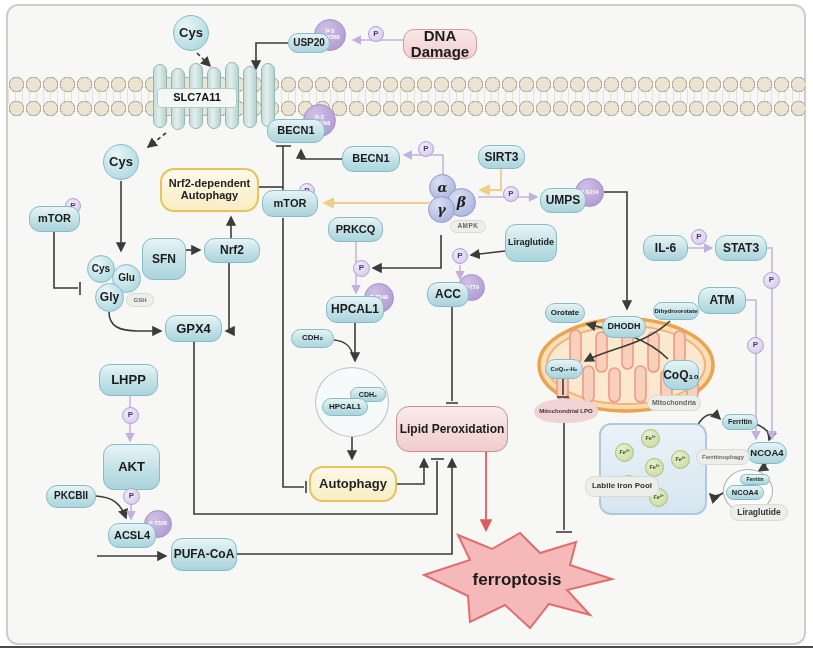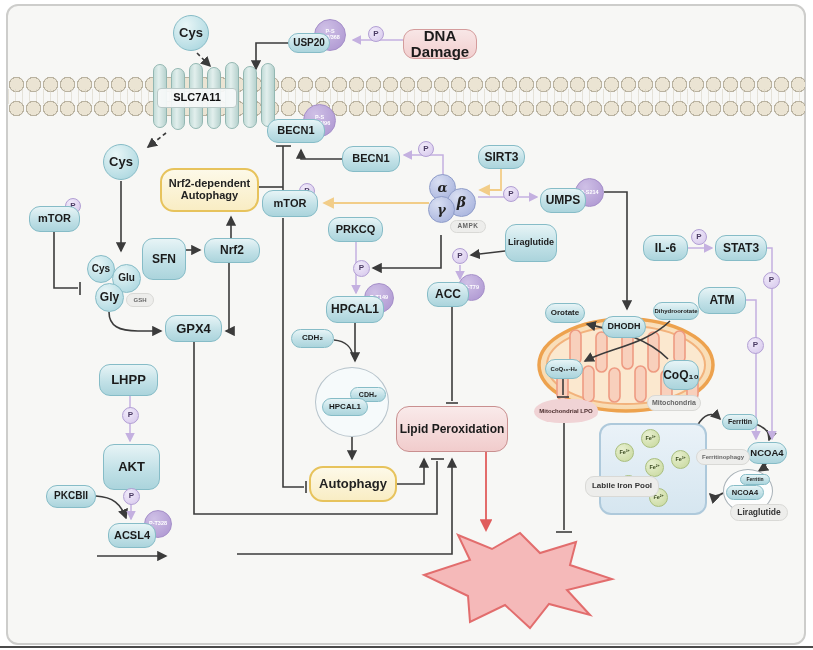--- a/index.html
+++ b/index.html
@@ -186,39 +186,41 @@
   <div class="abs teal flexc" style="left:142px;top:238px;width:44px;height:42px;font-size:12px">SFN</div>
   <div class="abs teal flexc" style="left:204px;top:238px;width:56px;height:25px;font-size:12px">Nrf2</div>
   <div class="abs teal flexc" style="left:165px;top:315px;width:57px;height:27px;font-size:13px">GPX4</div>
   <div class="abs teal flexc" style="left:99px;top:364px;width:59px;height:32px;font-size:13px">LHPP</div>
   <div class="abs pbadge flexc" style="left:122px;top:407px;width:17px;height:17px;font-size:8px">P</div>
   <div class="abs teal flexc" style="left:103px;top:444px;width:57px;height:46px;font-size:13px">AKT</div>
   <div class="abs pbadge flexc" style="left:123px;top:488px;width:17px;height:17px;font-size:8px">P</div>
   <div class="abs teal flexc" style="left:46px;top:485px;width:50px;height:23px;font-size:10px">PKCBII</div>
   <div class="abs psite flexc" style="left:144px;top:510px;width:28px;height:28px;font-size:5.5px">P-T328</div>
   <div class="abs teal flexc" style="left:108px;top:523px;width:48px;height:25px;font-size:11px">ACSL4</div>
+  <div class="abs teal flexc" style="left:171px;top:538px;width:66px;height:33px;font-size:12px">PUFA-CoA</div>
 
   <div class="abs teal flexc" style="left:342px;top:146px;width:58px;height:26px;font-size:11px">BECN1</div>
   <div class="abs pbadge flexc" style="left:418px;top:141px;width:16px;height:16px;font-size:8px">P</div>
   <div class="abs pbadge flexc" style="left:299px;top:183px;width:16px;height:16px;font-size:8px">P</div>
   <div class="abs teal flexc" style="left:262px;top:190px;width:56px;height:27px;font-size:11px">mTOR</div>
   <div class="abs teal flexc" style="left:328px;top:217px;width:55px;height:25px;font-size:11px">PRKCQ</div>
   <div class="abs pbadge flexc" style="left:353px;top:260px;width:17px;height:17px;font-size:8px">P</div>
   <div class="abs psite flexc" style="left:364px;top:283px;width:30px;height:30px;font-size:5.5px">P-T149</div>
   <div class="abs teal flexc" style="left:326px;top:296px;width:58px;height:27px;font-size:12px">HPCAL1</div>
   <div class="abs teal flexc" style="left:291px;top:329px;width:43px;height:19px;font-size:8px">CDH₂</div>
   <div class="abs vesicle" style="left:315px;top:367px;width:74px;height:70px"></div>
   <div class="abs teal flexc" style="left:350px;top:387px;width:36px;height:15px;font-size:7px">CDH₂</div>
   <div class="abs teal flexc" style="left:322px;top:398px;width:46px;height:18px;font-size:8px">HPCAL1</div>
   <div class="abs yellow flexc" style="left:309px;top:466px;width:88px;height:36px;font-size:13px">Autophagy</div>
   <div class="abs pink flexc" style="left:396px;top:406px;width:112px;height:46px;font-size:12px">Lipid Peroxidation</div>
   <div class="abs psite flexc" style="left:458px;top:274px;width:27px;height:27px;font-size:5.5px">P-T79</div>
   <div class="abs teal flexc" style="left:427px;top:282px;width:42px;height:25px;font-size:12px">ACC</div>
   <div class="abs teal flexc" style="left:505px;top:224px;width:52px;height:38px;font-size:9px">Liraglutide</div>
   <div class="abs pbadge flexc" style="left:452px;top:248px;width:16px;height:16px;font-size:8px">P</div>
+  <div class="abs flexc" style="left:447px;top:566px;width:140px;height:27px;font-size:17px;font-weight:bold;color:#1b1b1b">ferroptosis</div>
 
   <div class="abs ampkc flexc" style="left:429px;top:174px;width:27px;height:27px;font-size:13px">α</div>
   <div class="abs ampkc flexc" style="left:447px;top:188px;width:29px;height:29px;font-size:14px">β</div>
   <div class="abs ampkc flexc" style="left:428px;top:196px;width:27px;height:27px;font-size:13px">γ</div>
   <div class="abs gray flexc" style="left:450px;top:220px;width:36px;height:13px;font-size:6.5px;letter-spacing:.5px">AMPK</div>
   <div class="abs teal flexc" style="left:478px;top:145px;width:47px;height:24px;font-size:12px">SIRT3</div>
   <div class="abs pbadge flexc" style="left:503px;top:186px;width:16px;height:16px;font-size:8px">P</div>
   <div class="abs psite flexc" style="left:575px;top:178px;width:29px;height:29px;font-size:5.5px">P-S214</div>
   <div class="abs teal flexc" style="left:540px;top:188px;width:46px;height:25px;font-size:12px">UMPS</div>
 

